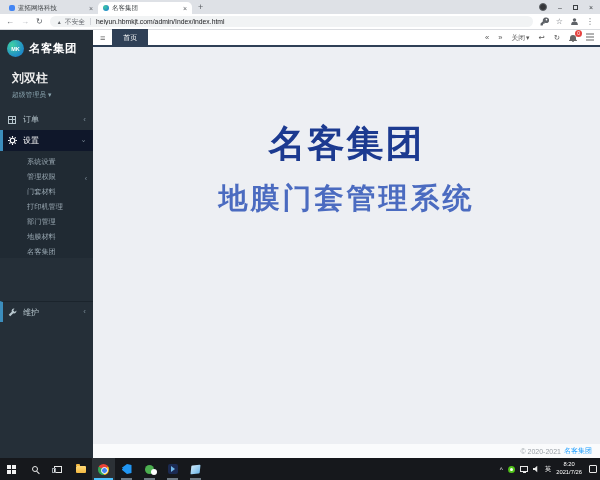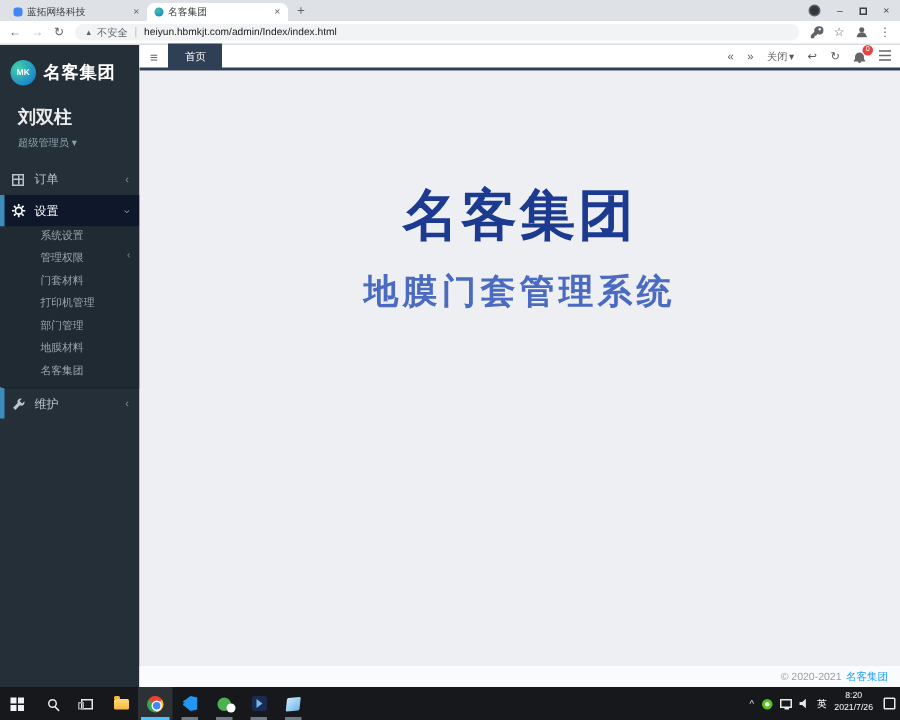--- a/index.html
+++ b/index.html
@@ -41,40 +41,40 @@
   .logo { width:17px; height:17px; border-radius:50%; flex-shrink:0; background:radial-gradient(circle at 30% 30%, #3fd0a4, #1f8ac9 72%); color:#fff; font-size:5.5px; font-weight:bold; display:flex; align-items:center; justify-content:center; }
   .brand-name { color:#fff; font-size:11.5px; font-weight:bold; letter-spacing:0.5px; white-space:nowrap; }
   .userbox { padding:5px 12px 9px; }
   .user-name { color:#ececec; font-size:12px; font-weight:bold; }
   .user-role { color:#8aa4af; font-size:6.8px; margin-top:3px; }
   .mi { display:flex; align-items:center; height:21px; padding:0 7px 0 5px; font-size:8px; color:#b8c7ce; border-left:3px solid transparent; }
   .mi-icon { width:11px; margin-right:4px; display:flex; align-items:center; }
   .chev { margin-left:auto; color:#7a8a95; font-size:8px; line-height:1; }
   .chev-down { display:inline-block; transform:rotate(-90deg); }
   .mi.active { background:#0f172a; border-left-color:#3c8dbc; color:#fff; }
-  .mi.maint { border-left-color:#3c8dbc; border-top:1px solid #1b242c; }
+  .mi.maint { border-left-color:#3c8dbc; border-top:1px solid #1b242c;margin-top:43px; }
   .submenu { background:#202a33; padding:1px 0; }
-  .smi { height:15px; display:flex; align-items:flex-start; padding-left:27px; padding-right:6px; font-size:7.2px; color:#97a6b0; }
+  .smi { height:15px; display:flex; align-items:flex-end; padding-left:27px; padding-right:6px; font-size:7.2px; color:#97a6b0; }
   .smi .chev { font-size:7px; }
   .grid-ic { width:8px; height:8px; border:1px solid currentColor;
     background:linear-gradient(currentColor,currentColor) center/100% 1px no-repeat,
                linear-gradient(currentColor,currentColor) center/1px 100% no-repeat; }
 
   
   .main { flex:1; min-width:0; display:flex; flex-direction:column; background:#edeff3; }
   .app-header { height:17px; background:#fff; border-bottom:2px solid #2f4056; display:flex; align-items:center; flex-shrink:0; }
   .hamb { padding:0 7px; color:#666; font-size:9px; }
   .page-tab { background:#2f4056; color:#fff; font-size:7px; height:17px; display:flex; align-items:center; padding:0 11px; }
   .hdr-actions { margin-left:auto; display:flex; align-items:center; gap:9px; padding-right:6px; color:#595959; font-size:7.5px; }
   .close-dd { font-size:6.8px; display:flex; align-items:center; gap:1px; }
   .bell-wrap { position:relative; display:flex; }
   .badge { position:absolute; top:-4px; right:-5px; background:#e64340; color:#fff; font-size:4.8px; min-width:7px; height:7px; border-radius:4px; display:flex; align-items:center; justify-content:center; }
   .content { flex:1; text-align:center; padding-top:72px; }
   .big-title { font-size:37px; font-weight:bold; color:#1c3a90; letter-spacing:2px; }
-  .sub-title { font-size:23px; font-weight:bold; color:#4b6bc0; letter-spacing:3px; margin-top:10px; }
+  .sub-title { font-size:29px; font-weight:bold; color:#4b6bc0; letter-spacing:3px; margin-top:10px; }
   .app-footer { height:14px; background:#fafbfc; display:flex; align-items:center; justify-content:flex-end; gap:3px; padding-right:8px; font-size:7px; color:#9aa0a6; flex-shrink:0; }
   .footer-link { color:#1e9fff; }
 
   
   .taskbar { position:absolute; left:0; right:0; bottom:0; height:22px; background:#16181c; display:flex; align-items:center; }
   .tb-left { display:flex; height:100%; }
   .tb-slot { width:23px; height:22px; display:flex; align-items:center; justify-content:center; position:relative; }
   .tb-slot.running::after { content:""; position:absolute; bottom:0; left:6px; right:6px; height:2px; background:#6e7a84; }
   .tb-slot.active { background:#2c3136; }
   .tb-slot.active::after { content:""; position:absolute; bottom:0; left:2px; right:2px; height:2px; background:#4cc2ff; }

